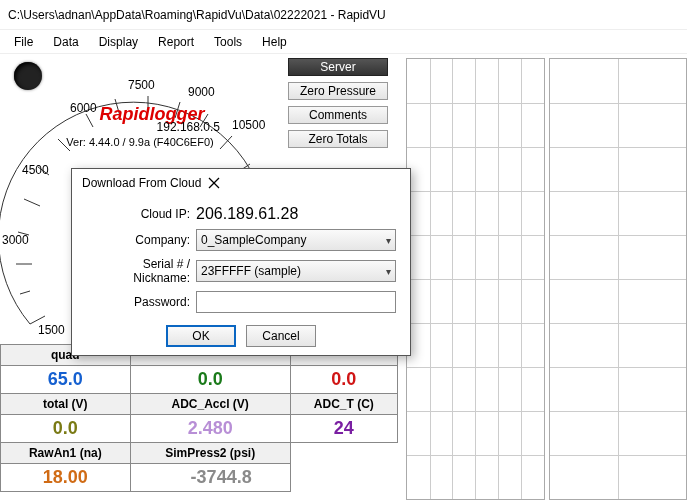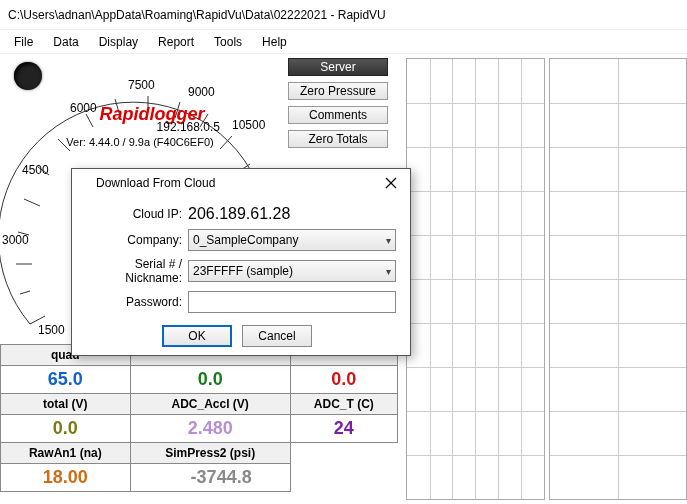--- a/index.html
+++ b/index.html
@@ -24,23 +24,23 @@
 .hl { position: absolute; left: 0; right: 0; border-top: 1px solid #ccc; }
 .vl { position: absolute; top: 0; bottom: 0; border-left: 1px solid #ccc; }
 
 .data-table { position: absolute; left: 0; top: 290px; width: 398px; border-collapse: collapse; }
 .data-table td { border: 1px solid #888; padding: 3px 0; text-align: center; height: 20px; background: #fff; }
 .data-table .hdr { background: #f0f0f0; font-weight: bold; font-size: 12px; }
 .data-table .val { font-size: 18px; font-weight: bold; height: 28px; }
 
 
 .dialog { position: absolute; left: 71px; top: 114px; width: 340px; height: 188px; background: #fff; border: 1px solid #555; box-shadow: 3px 3px 10px rgba(0,0,0,.3); z-index: 100; }
-.dlg-title { height: 28px; display: flex; align-items: center; justify-content: space-between; padding: 0 6px 0 24px; font-size: 12px; }
+.dlg-title { height: 28px; display: flex; align-items: center; padding: 0 6px 0 10px; font-size: 12px; }
 .dlg-close { width: 26px; height: 20px; display: flex; align-items: center; justify-content: center; cursor: default; }
-.dlg-body { padding: 8px 14px 0 6px; }
+.dlg-body { padding: 8px 14px 0 14px; }
 .dlg-row { display: flex; align-items: center; margin-bottom: 6px; }
 .dlg-lbl { width: 110px; text-align: right; padding-right: 6px; font-size: 12px; }
 .dlg-val { font-size: 16px; }
 .dlg-input { flex: 1; height: 22px; border: 1px solid #888; background: #fff; padding: 0 4px; font-size: 12px; }
 .dlg-select { flex: 1; height: 22px; border: 1px solid #888; background: linear-gradient(#fafafa,#e6e6e6); padding: 0 4px; font-size: 12px; display: flex; align-items: center; justify-content: space-between; }
 .dlg-select .chev { font-size: 10px; color: #444; }
 .dlg-btns { display: flex; justify-content: center; gap: 10px; margin-top: 12px; }
 .dlg-btn { width: 70px; height: 22px; border: 1px solid #888; background: linear-gradient(#fafafa,#e6e6e6); font-size: 12px; display: flex; align-items: center; justify-content: center; cursor: default; }
 .dlg-btn.primary { border: 2px solid #0a66c2; }
 </style>

